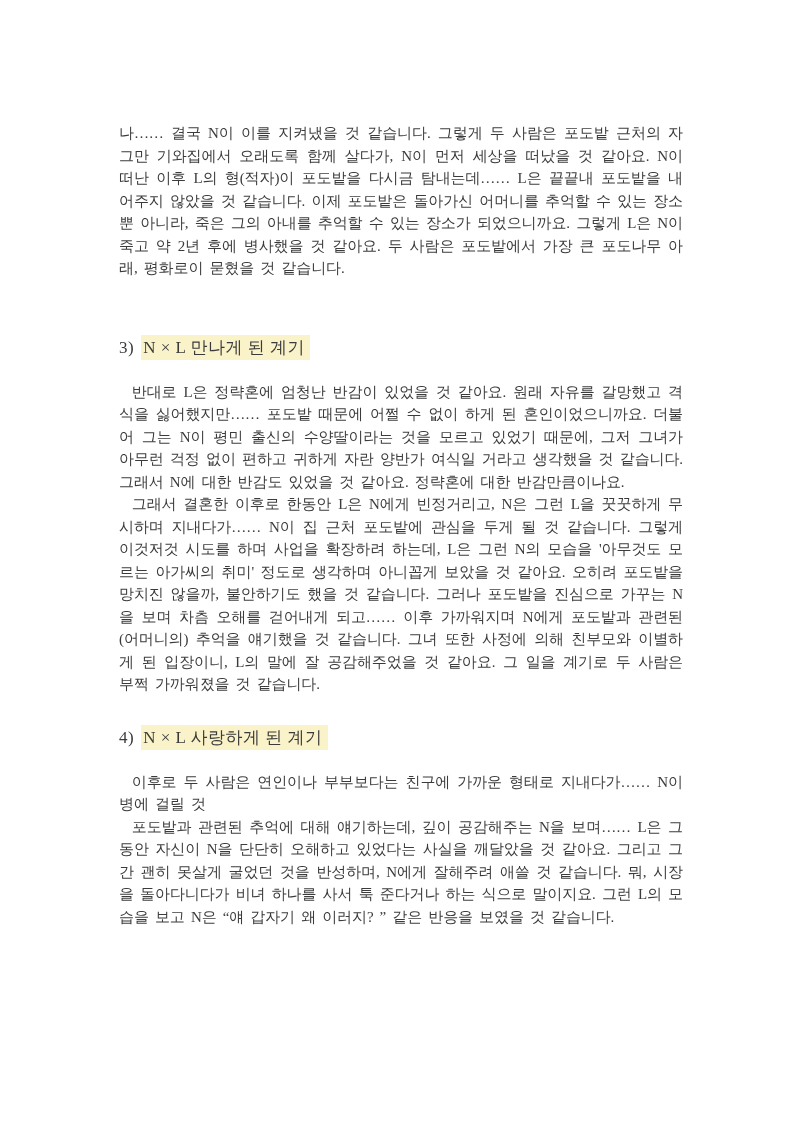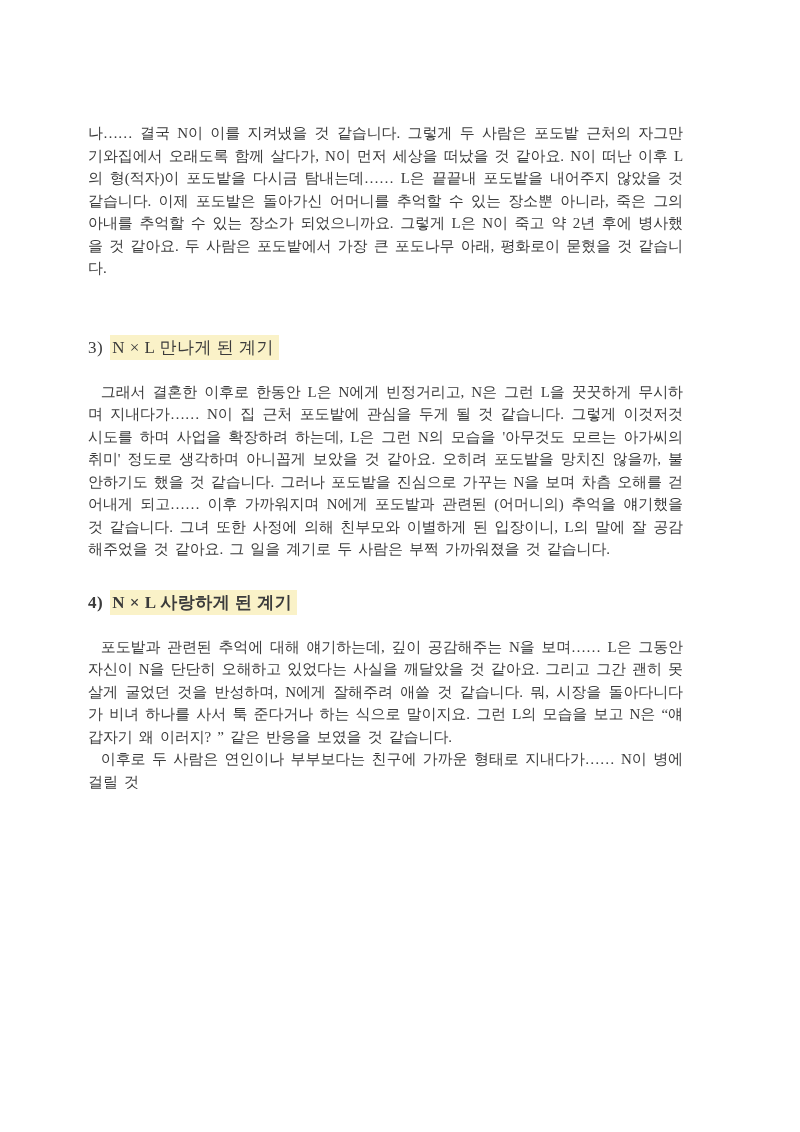--- a/index.html
+++ b/index.html
@@ -10,21 +10,21 @@
   body {
     width: 800px;
     height: 1132px;
     overflow: hidden;
     font-family: "Liberation Serif", "DejaVu Serif", serif;
   }
   .page {
     box-sizing: border-box;
     width: 800px;
     height: 1132px;
-    padding: 122px 117px 0 88px;
+    padding: 122px 117px 0 119px;
     background: #ffffff;
   }
   .para {
     margin: 0;
     font-size: 15px;
     line-height: 22.5px;
     color: #3b3b3b;
     text-align: justify;
     word-spacing: 2.5px;
     letter-spacing: -0.1px;
@@ -35,43 +35,43 @@
   }
   .section-heading {
     margin: 56px 0 22px 0;
     font-size: 17px;
     font-weight: 400;
     color: #3b3b3b;
     letter-spacing: 0.5px;
   }
   .section-heading.second {
     margin-top: 30px;
-    font-weight: bold;
   }
   .section-heading .num {
     margin-right: 7px;
     background: transparent;
   }
   .section-heading .hl {
     background: #faf2c8;
     padding: 3px 5px 3px 2px;
   }
 </style>
 </head>
 <body>
 
 <div class="page">
 
   <p class="para">나…… 결국 N이 이를 지켜냈을 것 같습니다. 그렇게 두 사람은 포도밭 근처의 자그만 기와집에서 오래도록 함께 살다가, N이 먼저 세상을 떠났을 것 같아요. N이 떠난 이후 L의 형(적자)이 포도밭을 다시금 탐내는데…… L은 끝끝내 포도밭을 내어주지 않았을 것 같습니다. 이제 포도밭은 돌아가신 어머니를 추억할 수 있는 장소뿐 아니라, 죽은 그의 아내를 추억할 수 있는 장소가 되었으니까요. 그렇게 L은 N이 죽고 약 2년 후에 병사했을 것 같아요. 두 사람은 포도밭에서 가장 큰 포도나무 아래, 평화로이 묻혔을 것 같습니다.</p>
 
   <h2 class="section-heading"><span class="num">3)</span><span class="hl">N × L 만나게 된 계기</span></h2>
 
 
+  <p class="para indent">반대로 L은 정략혼에 엄청난 반감이 있었을 것 같아요. 원래 자유를 갈망했고 격식을 싫어했지만…… 포도밭 때문에 어쩔 수 없이 하게 된 혼인이었으니까요. 더불어 그는 N이 평민 출신의 수양딸이라는 것을 모르고 있었기 때문에, 그저 그녀가 아무런 걱정 없이 편하고 귀하게 자란 양반가 여식일 거라고 생각했을 것 같습니다. 그래서 N에 대한 반감도 있었을 것 같아요. 정략혼에 대한 반감만큼이나요.</p>
 
   <p class="para indent">그래서 결혼한 이후로 한동안 L은 N에게 빈정거리고, N은 그런 L을 꿋꿋하게 무시하며 지내다가…… N이 집 근처 포도밭에 관심을 두게 될 것 같습니다. 그렇게 이것저것 시도를 하며 사업을 확장하려 하는데, L은 그런 N의 모습을 '아무것도 모르는 아가씨의 취미' 정도로 생각하며 아니꼽게 보았을 것 같아요. 오히려 포도밭을 망치진 않을까, 불안하기도 했을 것 같습니다. 그러나 포도밭을 진심으로 가꾸는 N을 보며 차츰 오해를 걷어내게 되고…… 이후 가까워지며 N에게 포도밭과 관련된 (어머니의) 추억을 얘기했을 것 같습니다. 그녀 또한 사정에 의해 친부모와 이별하게 된 입장이니, L의 말에 잘 공감해주었을 것 같아요. 그 일을 계기로 두 사람은 부쩍 가까워졌을 것 같습니다.</p>
 
   <h2 class="section-heading second"><span class="num">4)</span><span class="hl">N × L 사랑하게 된 계기</span></h2>
 
+  <p class="para indent">이후로 두 사람은 연인이나 부부보다는 친구에 가까운 형태로 지내다가…… N이 병에 걸릴 것</p>
+
   <p class="para indent">포도밭과 관련된 추억에 대해 얘기하는데, 깊이 공감해주는 N을 보며…… L은 그동안 자신이 N을 단단히 오해하고 있었다는 사실을 깨달았을 것 같아요. 그리고 그간 괜히 못살게 굴었던 것을 반성하며, N에게 잘해주려 애쓸 것 같습니다. 뭐, 시장을 돌아다니다가 비녀 하나를 사서 툭 준다거나 하는 식으로 말이지요. 그런 L의 모습을 보고 N은 “얘 갑자기 왜 이러지? ” 같은 반응을 보였을 것 같습니다.</p>
-
-  <p class="para indent">이후로 두 사람은 연인이나 부부보다는 친구에 가까운 형태로 지내다가…… N이 병에 걸릴 것</p>
 
 </div>
 
 </body></html>

